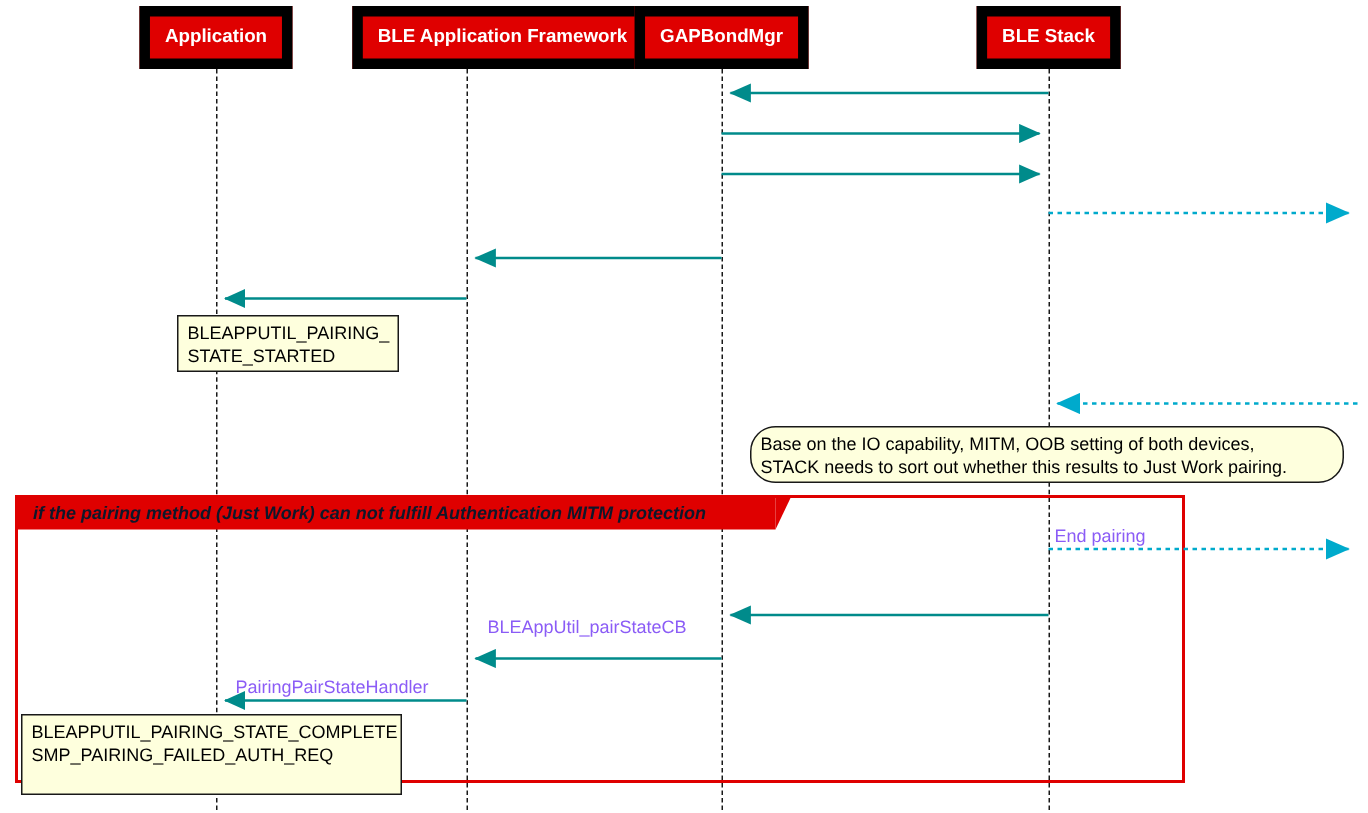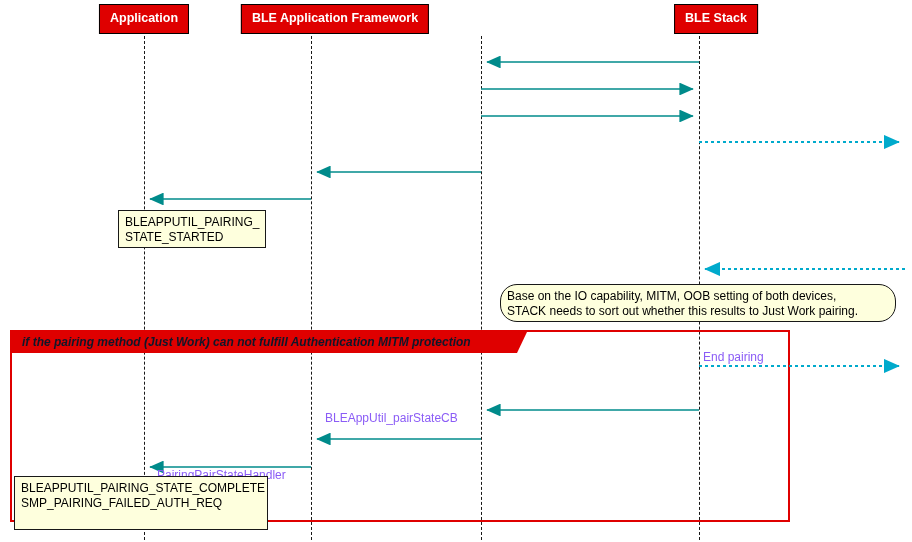--- a/index.html
+++ b/index.html
@@ -20,21 +20,21 @@
   .lifeline-head {
     position: absolute;
     background: #DF0000;
     color: #ffffff;
     font-weight: bold;
     font-size: 12.5px;
     line-height: 1;
     padding: 7px 10px 8px 10px;
     white-space: nowrap;
     text-align: center;
-    border: 1px solid #000000;
+    border: 7px solid #000000;
     box-sizing: border-box;
     transform: translateX(-50%);
     top: 4px;
   }
   .lifeline {
     position: absolute;
     width: 0;
     border-left: 1px dashed #181818;
     top: 36px;
     height: 504px;
@@ -102,21 +102,22 @@
 
 <div id="canvas">
 
   <div class="lifeline" style="left:144px;"></div>
   <div class="lifeline" style="left:311px;"></div>
   <div class="lifeline" style="left:481px;"></div>
   <div class="lifeline" style="left:699px;"></div>
 
   <div class="lifeline-head" style="left:144px;">Application</div>
   <div class="lifeline-head" style="left:311px;margin-left:24px;">BLE Application Framework</div>
-  <div class="lifeline-head" style="left:699px;margin-left:17px;">BLE Stack</div>
+  <div class="lifeline-head" style="left:481px;">GAPBondMgr</div>
+  <div class="lifeline-head" style="left:699px;">BLE Stack</div>
 
   <div class="frame" style="left:10px; top:330px; width:780px; height:192px;"></div>
   <div class="frame-tab" style="left:12px; top:332px; width:505px;"></div>
   <div class="frame-label" style="left:22px; top:332px;">if the pairing method (Just Work) can not fulfill Authentication MITM protection</div>
 
   <svg class="arrows" viewBox="0 0 912 542">
     <defs>
       <marker id="ah-solid" markerWidth="9" markerHeight="8" refX="8.5" refY="4" orient="auto">
         <path d="M0,0 L9,4 L0,8 z" fill="#008B8B"></path>
       </marker>
@@ -143,21 +144,21 @@
 
     <line x1="699" y1="410" x2="487" y2="410" stroke="#008B8B" stroke-width="1.6" marker-end="url(#ah-solid)"></line>
 
     <line x1="481" y1="439" x2="317" y2="439" stroke="#008B8B" stroke-width="1.6" marker-end="url(#ah-solid)"></line>
 
     <line x1="311" y1="467" x2="150" y2="467" stroke="#008B8B" stroke-width="1.6" marker-end="url(#ah-solid)"></line>
   </svg>
 
   <div class="msg-label" style="left:703px; top:350px;">End pairing</div>
   <div class="msg-label" style="left:325px; top:411px;">BLEAppUtil_pairStateCB</div>
-  <div class="msg-label" style="left:157px; top:451px;margin-top:17px;">PairingPairStateHandler</div>
+  <div class="msg-label" style="left:157px; top:451px;">PairingPairStateHandler</div>
 
   <div class="note" style="left:70px; top:210px; width:148px; height:38px;margin-left:48px;">BLEAPPUTIL_PAIRING_
 STATE_STARTED</div>
   <div class="note" style="left:500px; top:284px; width:396px; height:38px;border-radius:17px;">Base on the IO capability, MITM, OOB setting of both devices,
 STACK needs to sort out whether this results to Just Work pairing.</div>
   <div class="note" style="left:14px; top:476px; width:254px; height:54px;">BLEAPPUTIL_PAIRING_STATE_COMPLETE
 SMP_PAIRING_FAILED_AUTH_REQ</div>
 
 </div>
 

